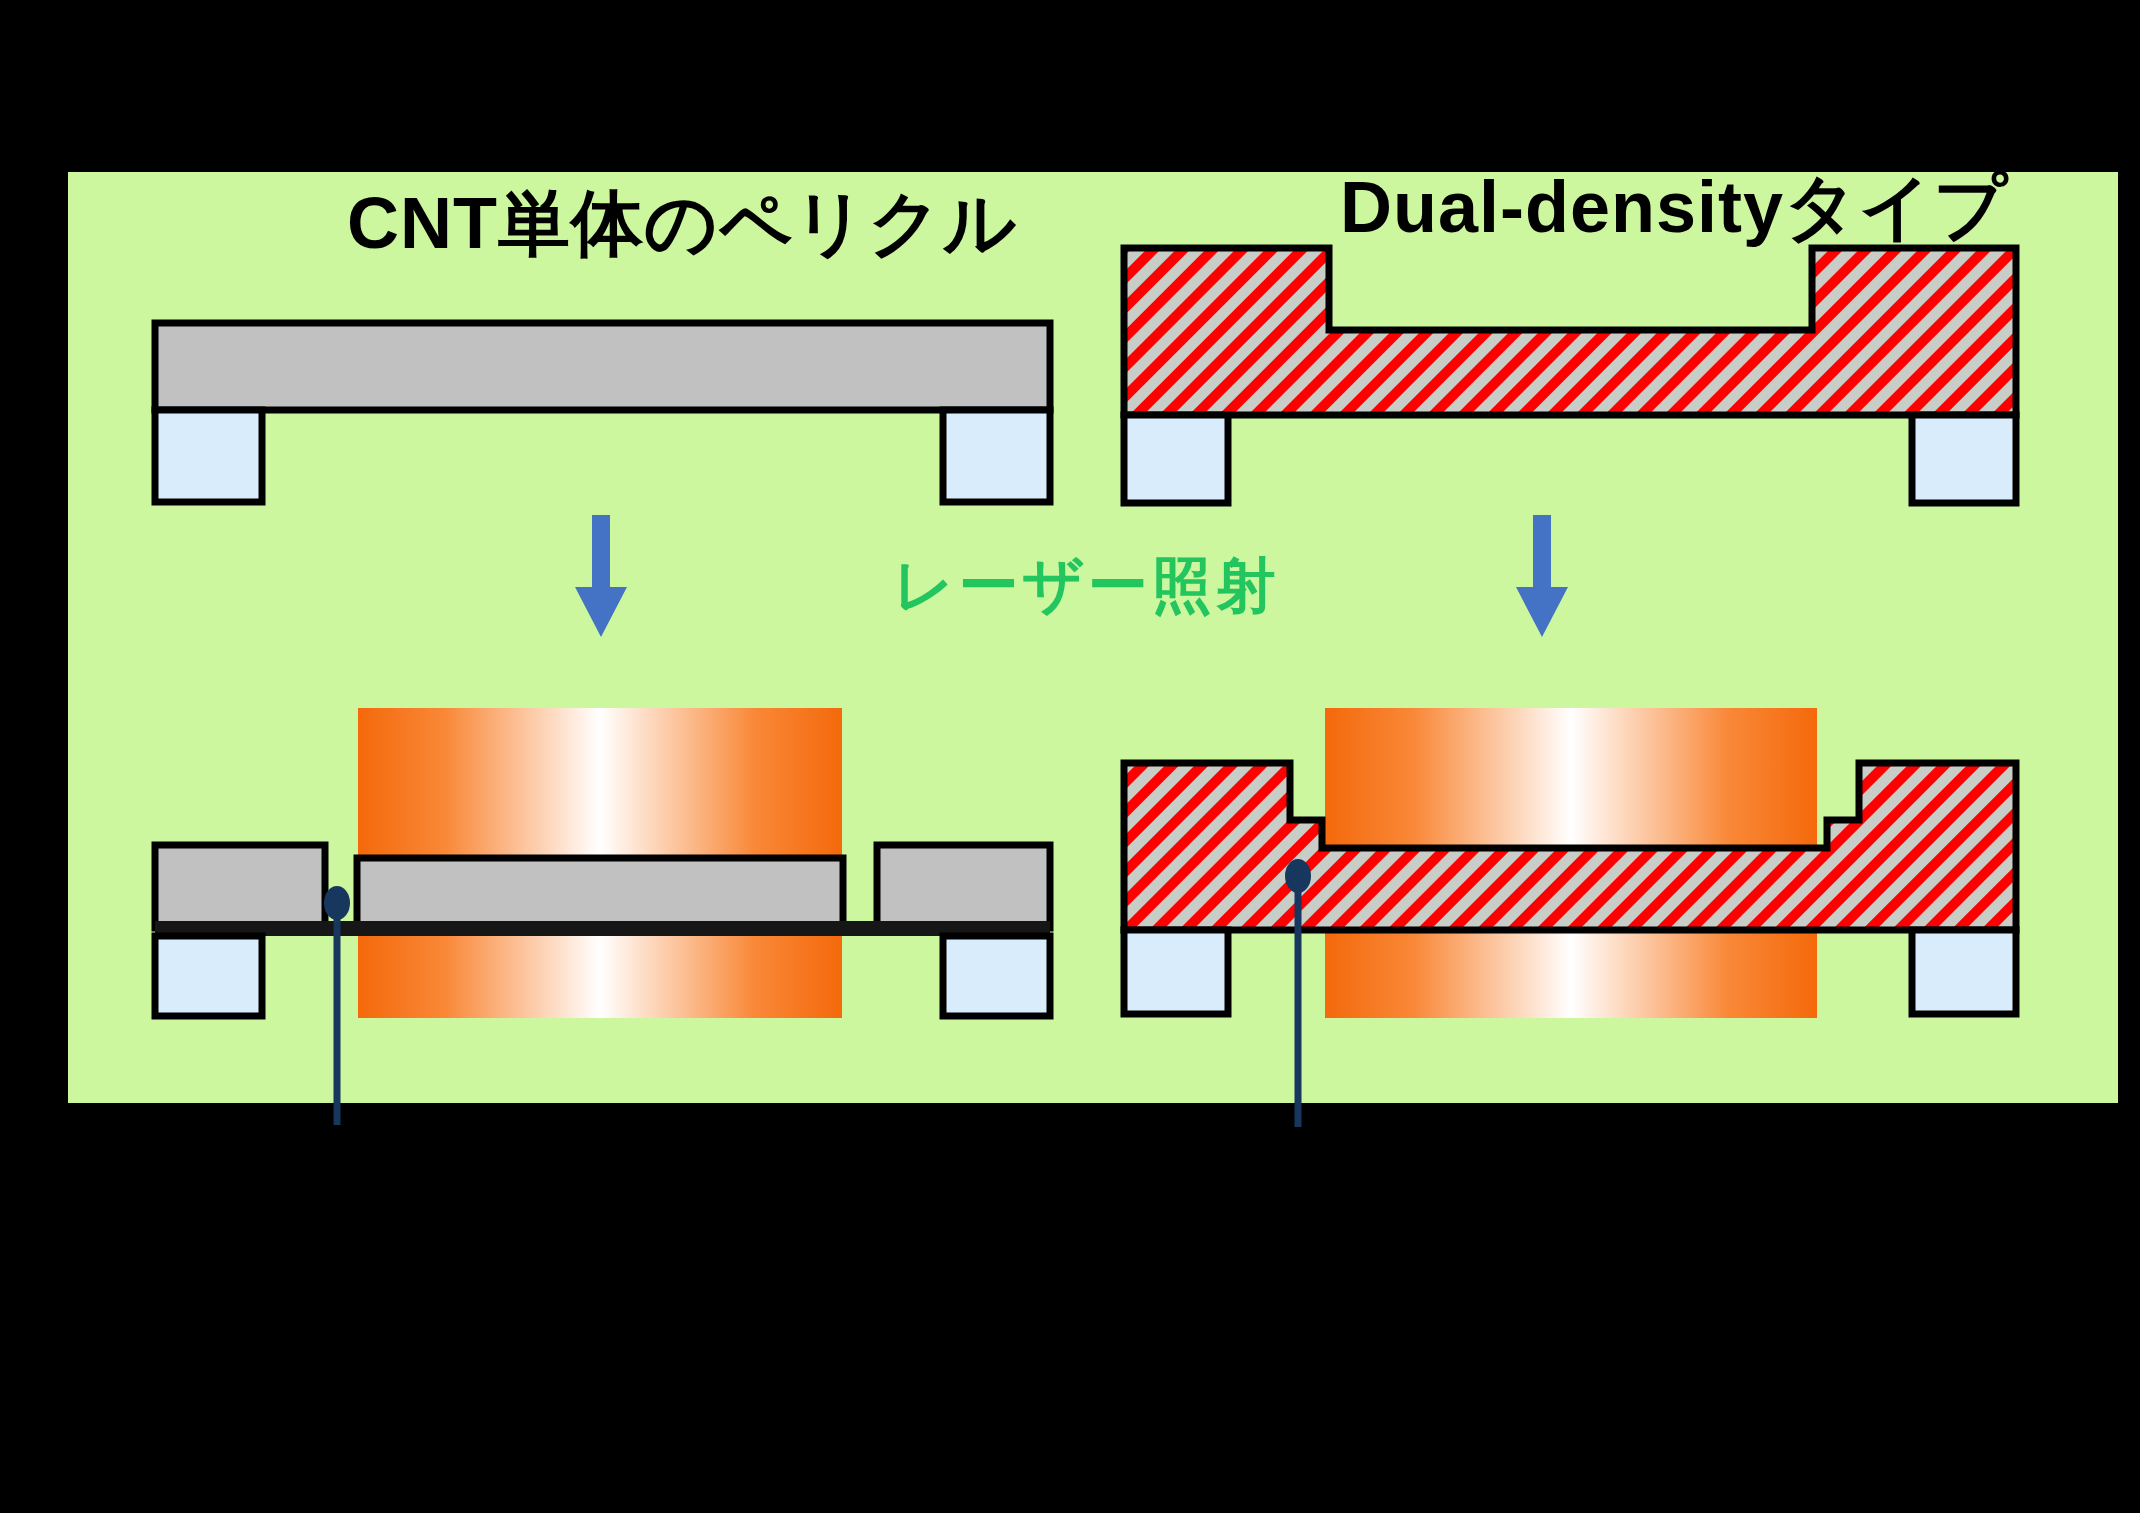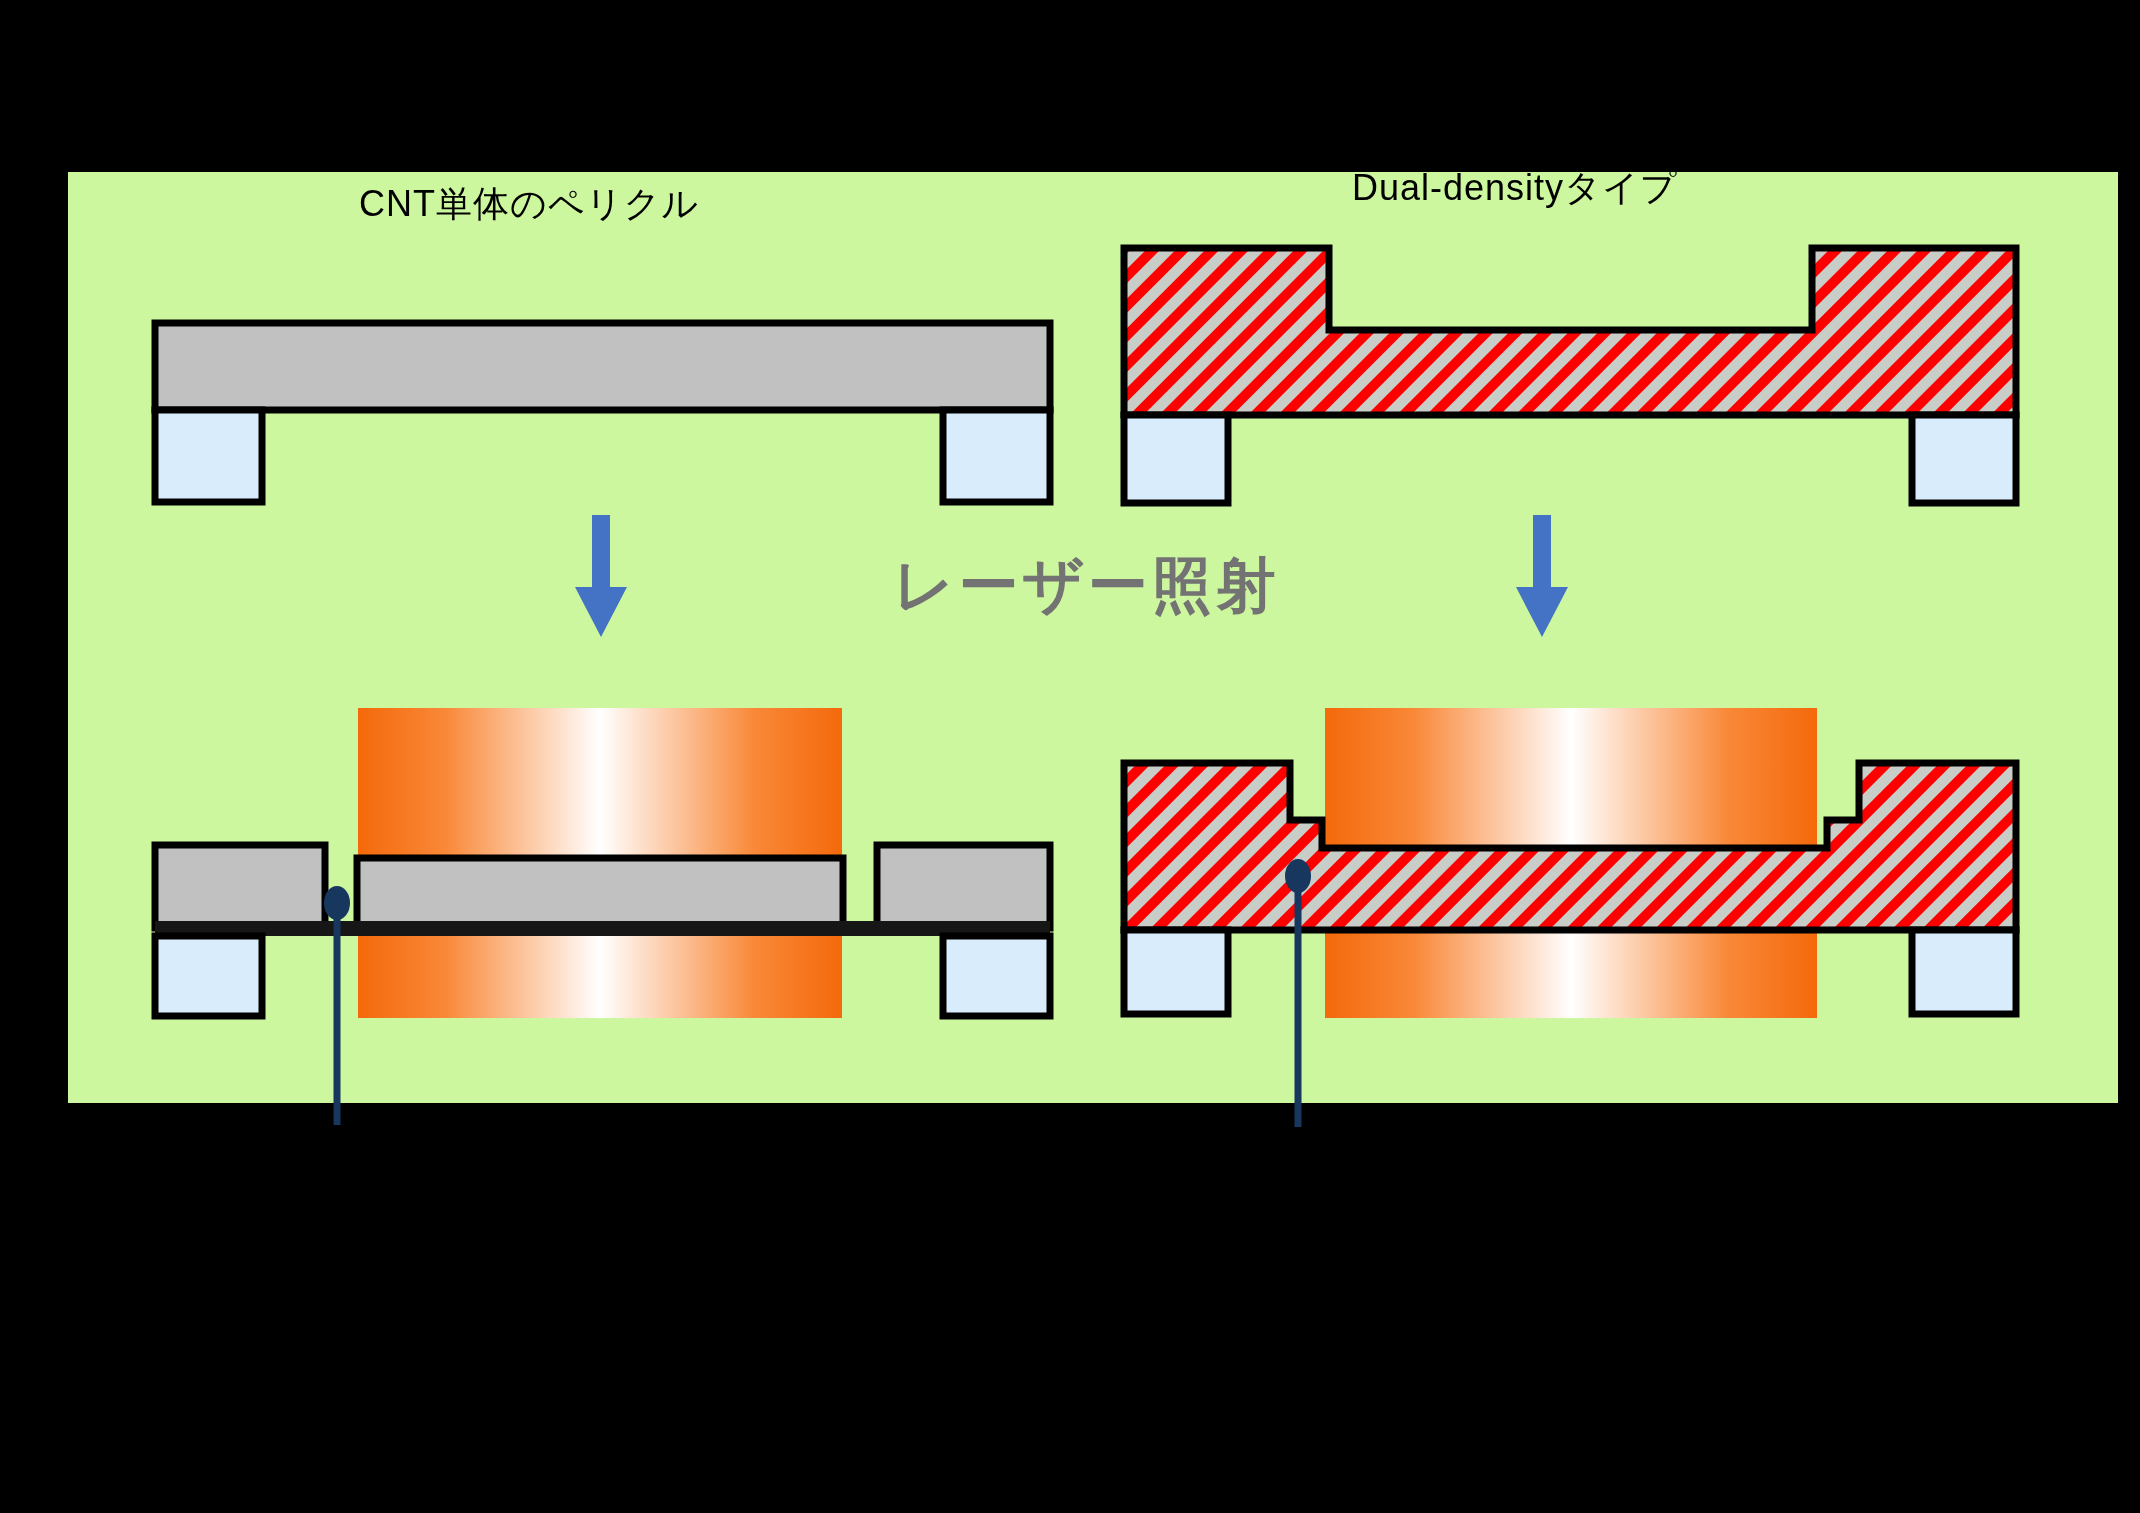--- a/index.html
+++ b/index.html
@@ -7,22 +7,22 @@
     width:2140px;height:1513px;position:relative;overflow:hidden;
     background:#000;
     font-family:"Liberation Sans","DejaVu Sans",sans-serif;
   }
   .panel{
     position:absolute;left:68px;top:172px;width:2050px;height:931px;
     background:#cdf79e;
   }
   svg.diagram{position:absolute;left:0;top:0;width:2140px;height:1513px;}
   .title{
-    position:absolute;color:#000;font-weight:normal;font-size:36px;
-    line-height:1.1;white-space:nowrap;letter-spacing:1px;margin-left:12px;
+    position:absolute;color:#000;font-weight:bold;font-size:72px;
+    line-height:1.1;white-space:nowrap;letter-spacing:1px;
   }
   .title-left{left:347px;top:184px;}
   .title-right{left:1340px;top:168px;}
   .laser-label{
     position:absolute;left:893px;top:546px;font-weight:bold;font-size:60px;
     letter-spacing:4px;white-space:nowrap;
   }
 </style>
 </head>
 <body style="background: rgb(0, 0, 0);">
@@ -76,13 +76,13 @@
     <path d="M1124,763 H1290 V820 H1322 V848 H1827 V820 H1859 V763 H2016 V930 H1124 Z" fill="url(#hatch)" stroke="#000" stroke-width="7"></path>
     <rect x="1124" y="930" width="104" height="84" fill="#d9ecfb" stroke="#000" stroke-width="7"></rect>
     <rect x="1912" y="930" width="104" height="84" fill="#d9ecfb" stroke="#000" stroke-width="7"></rect>
     <line x1="1298" y1="876" x2="1298" y2="1127" stroke="#17375e" stroke-width="7"></line>
     <ellipse cx="1298" cy="876" rx="13" ry="17" fill="#17375e"></ellipse>
   </g>
 </svg>
 
 <div class="title title-left" style="color: rgb(0, 0, 0);">CNT単体のペリクル</div>
 <div class="title title-right" style="color: rgb(0, 0, 0); text-align: right;">Dual-densityタイプ</div>
-<div class="laser-label" style="color: #737373;">レーザー照射</div>
+<div class="laser-label" style="color: #22c55e;">レーザー照射</div>
 
 </body></html>

